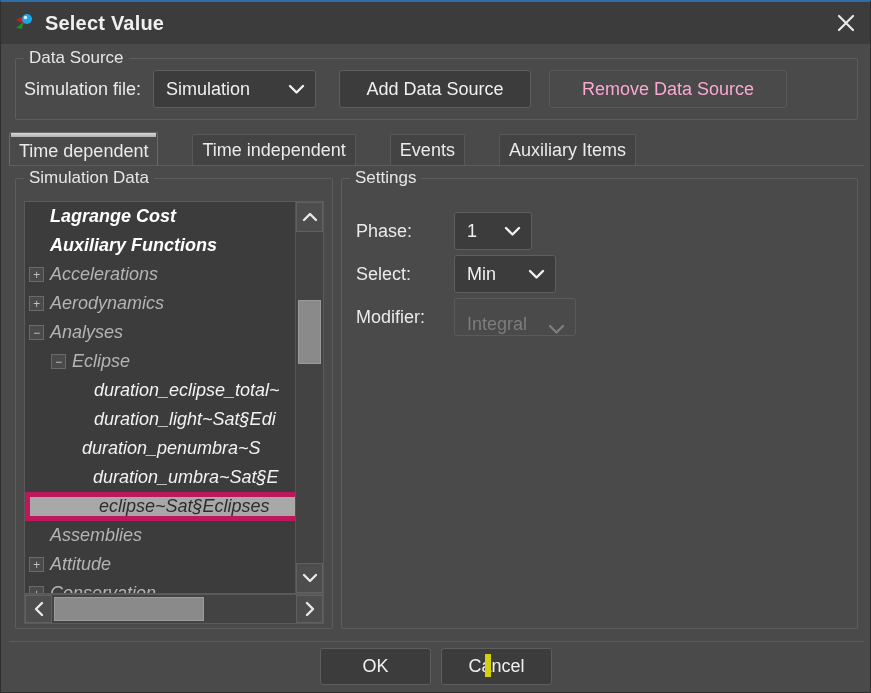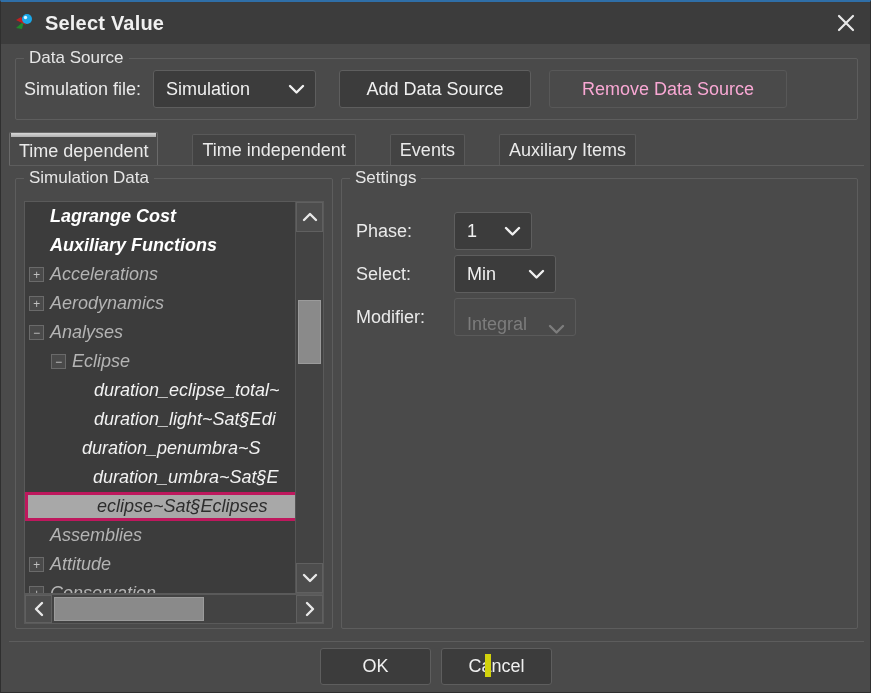--- a/index.html
+++ b/index.html
@@ -238,21 +238,21 @@
     font-style: italic;
   }
   .tree-row.bold {
     color: #ffffff;
     font-weight: bold;
   }
   .tree-row.leaf { color: #f2f2f2; }
   .tree-row.selected {
     background: #a8a8a8;
     color: #2d2d2d;
-    border: 3px solid #be185d;
+    border: 5px solid #be185d;
   }
   .twisty {
     width: 15px; height: 15px;
     flex: 0 0 auto;
     background: #4a4a4a;
     border: 1px solid #6a6a6a;
     box-sizing: border-box;
     color: #c0c0c0;
     font-size: 12px;
     line-height: 12px;

